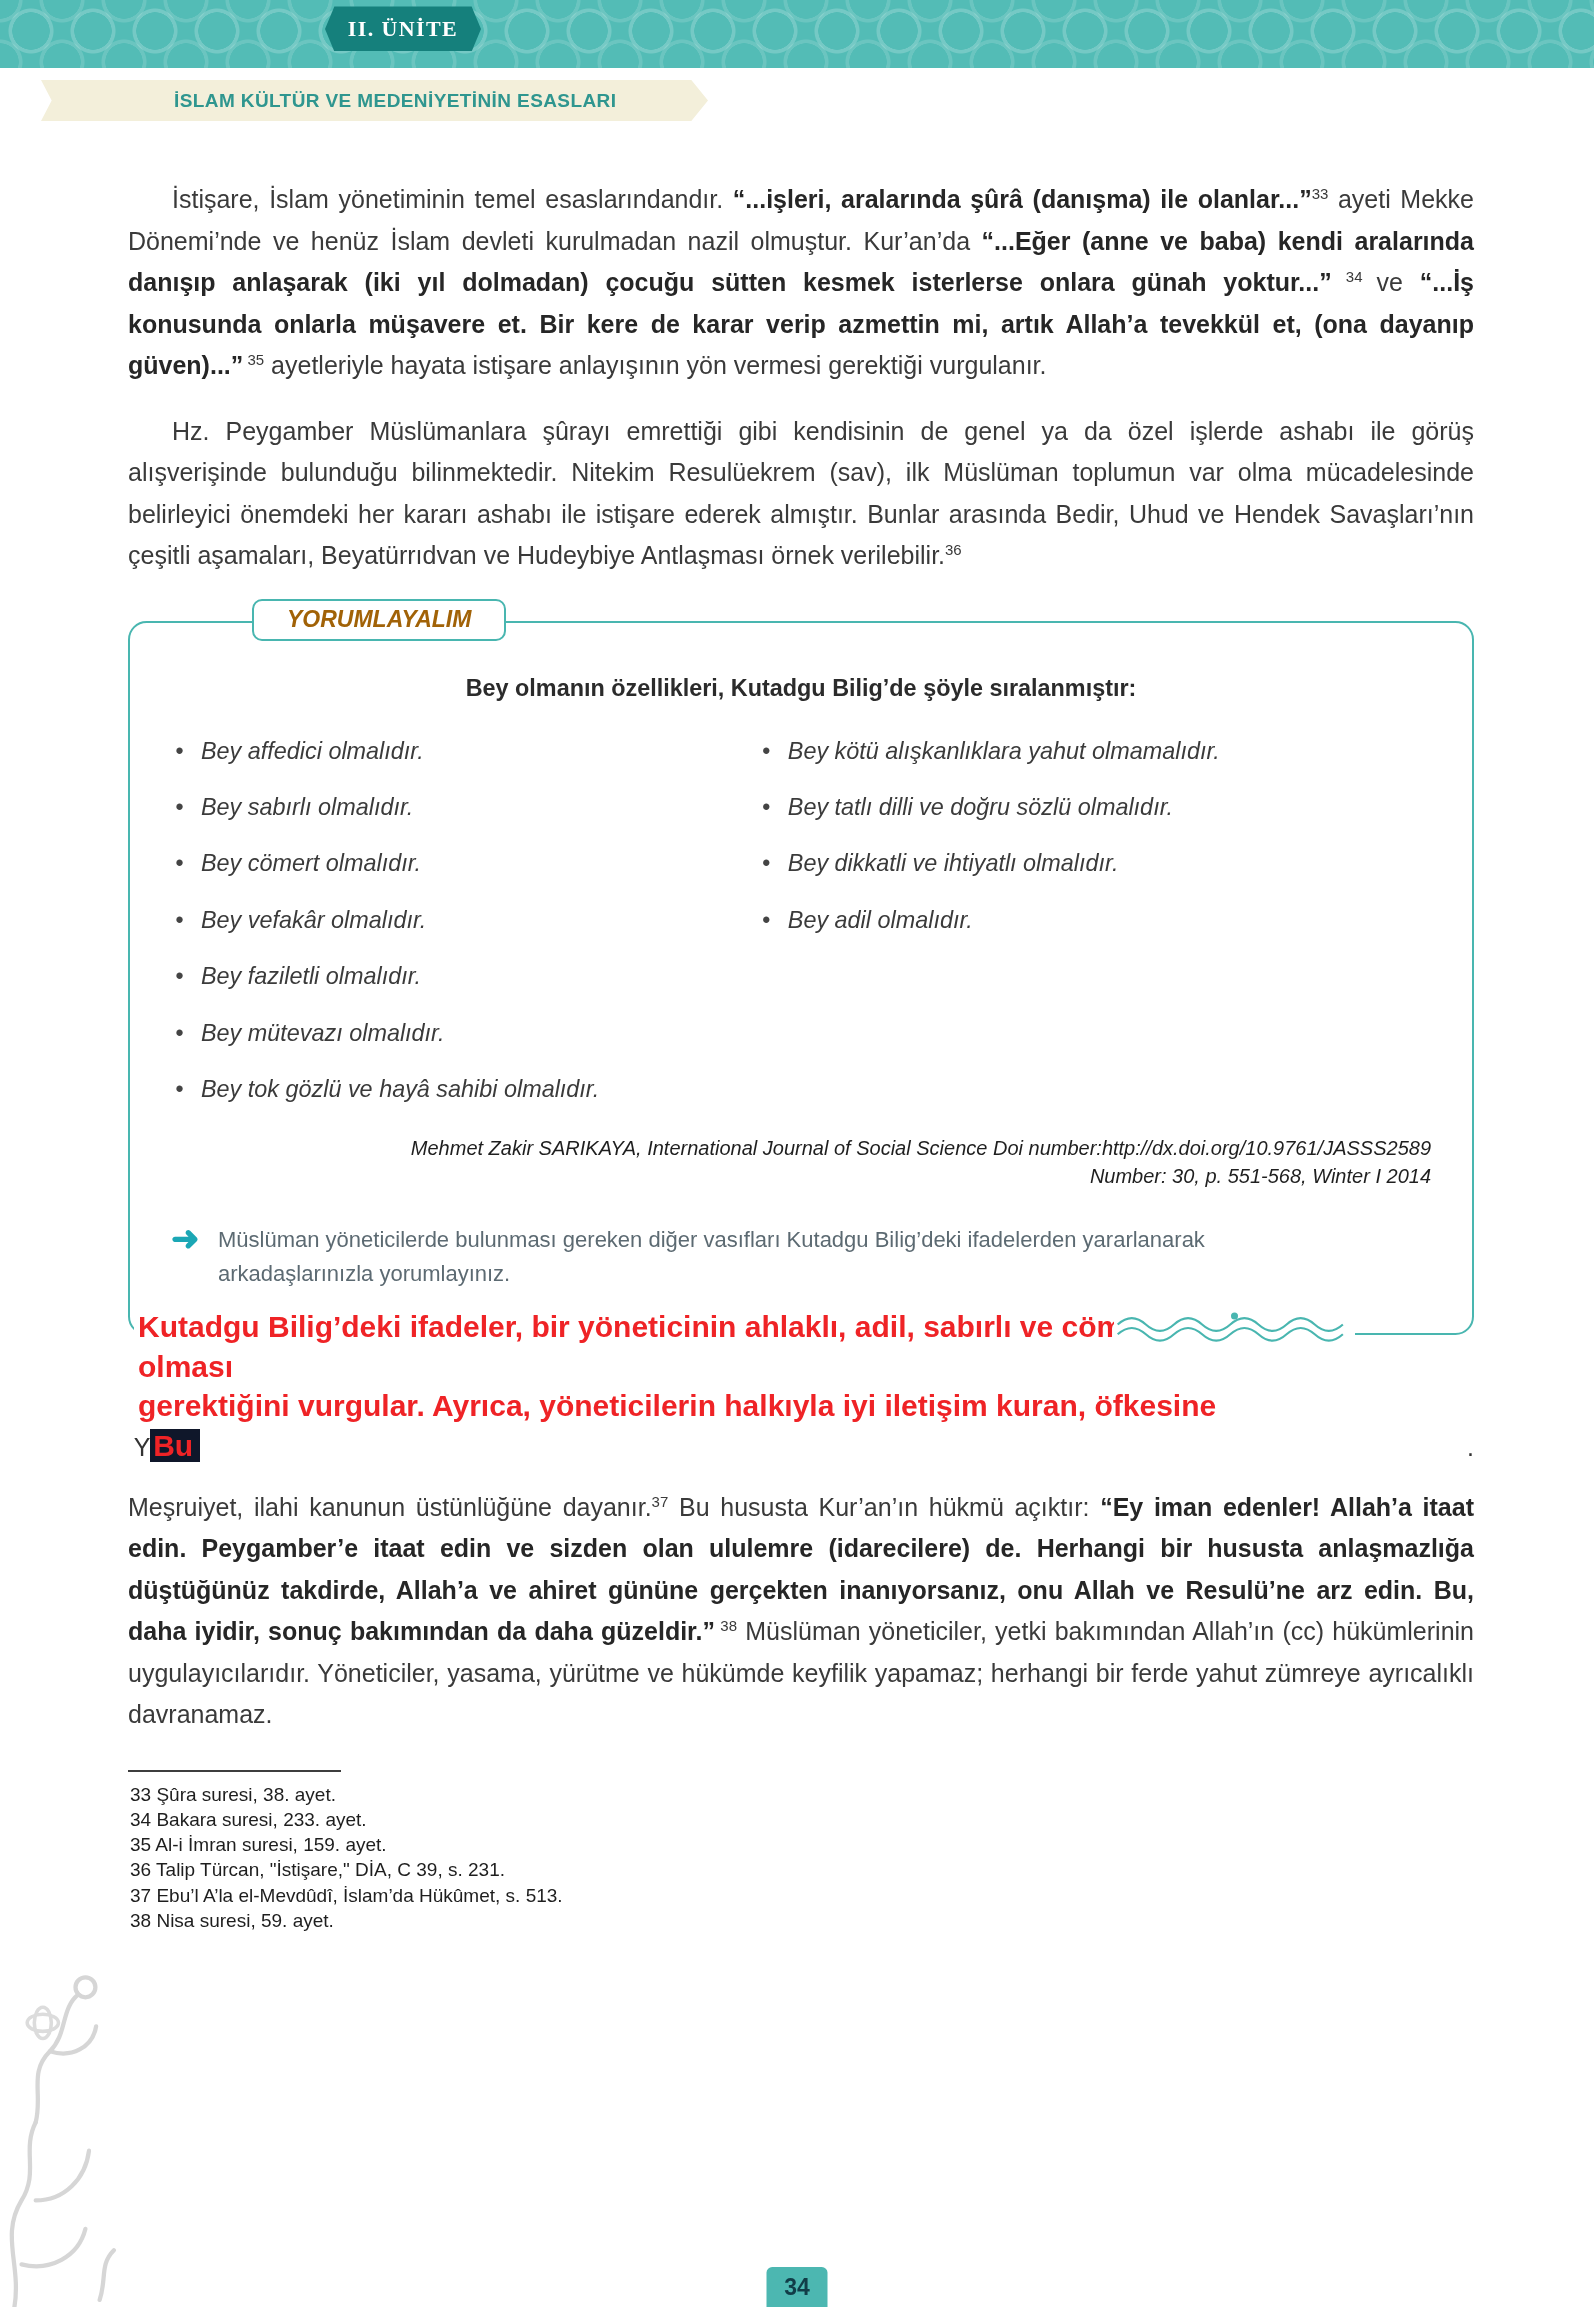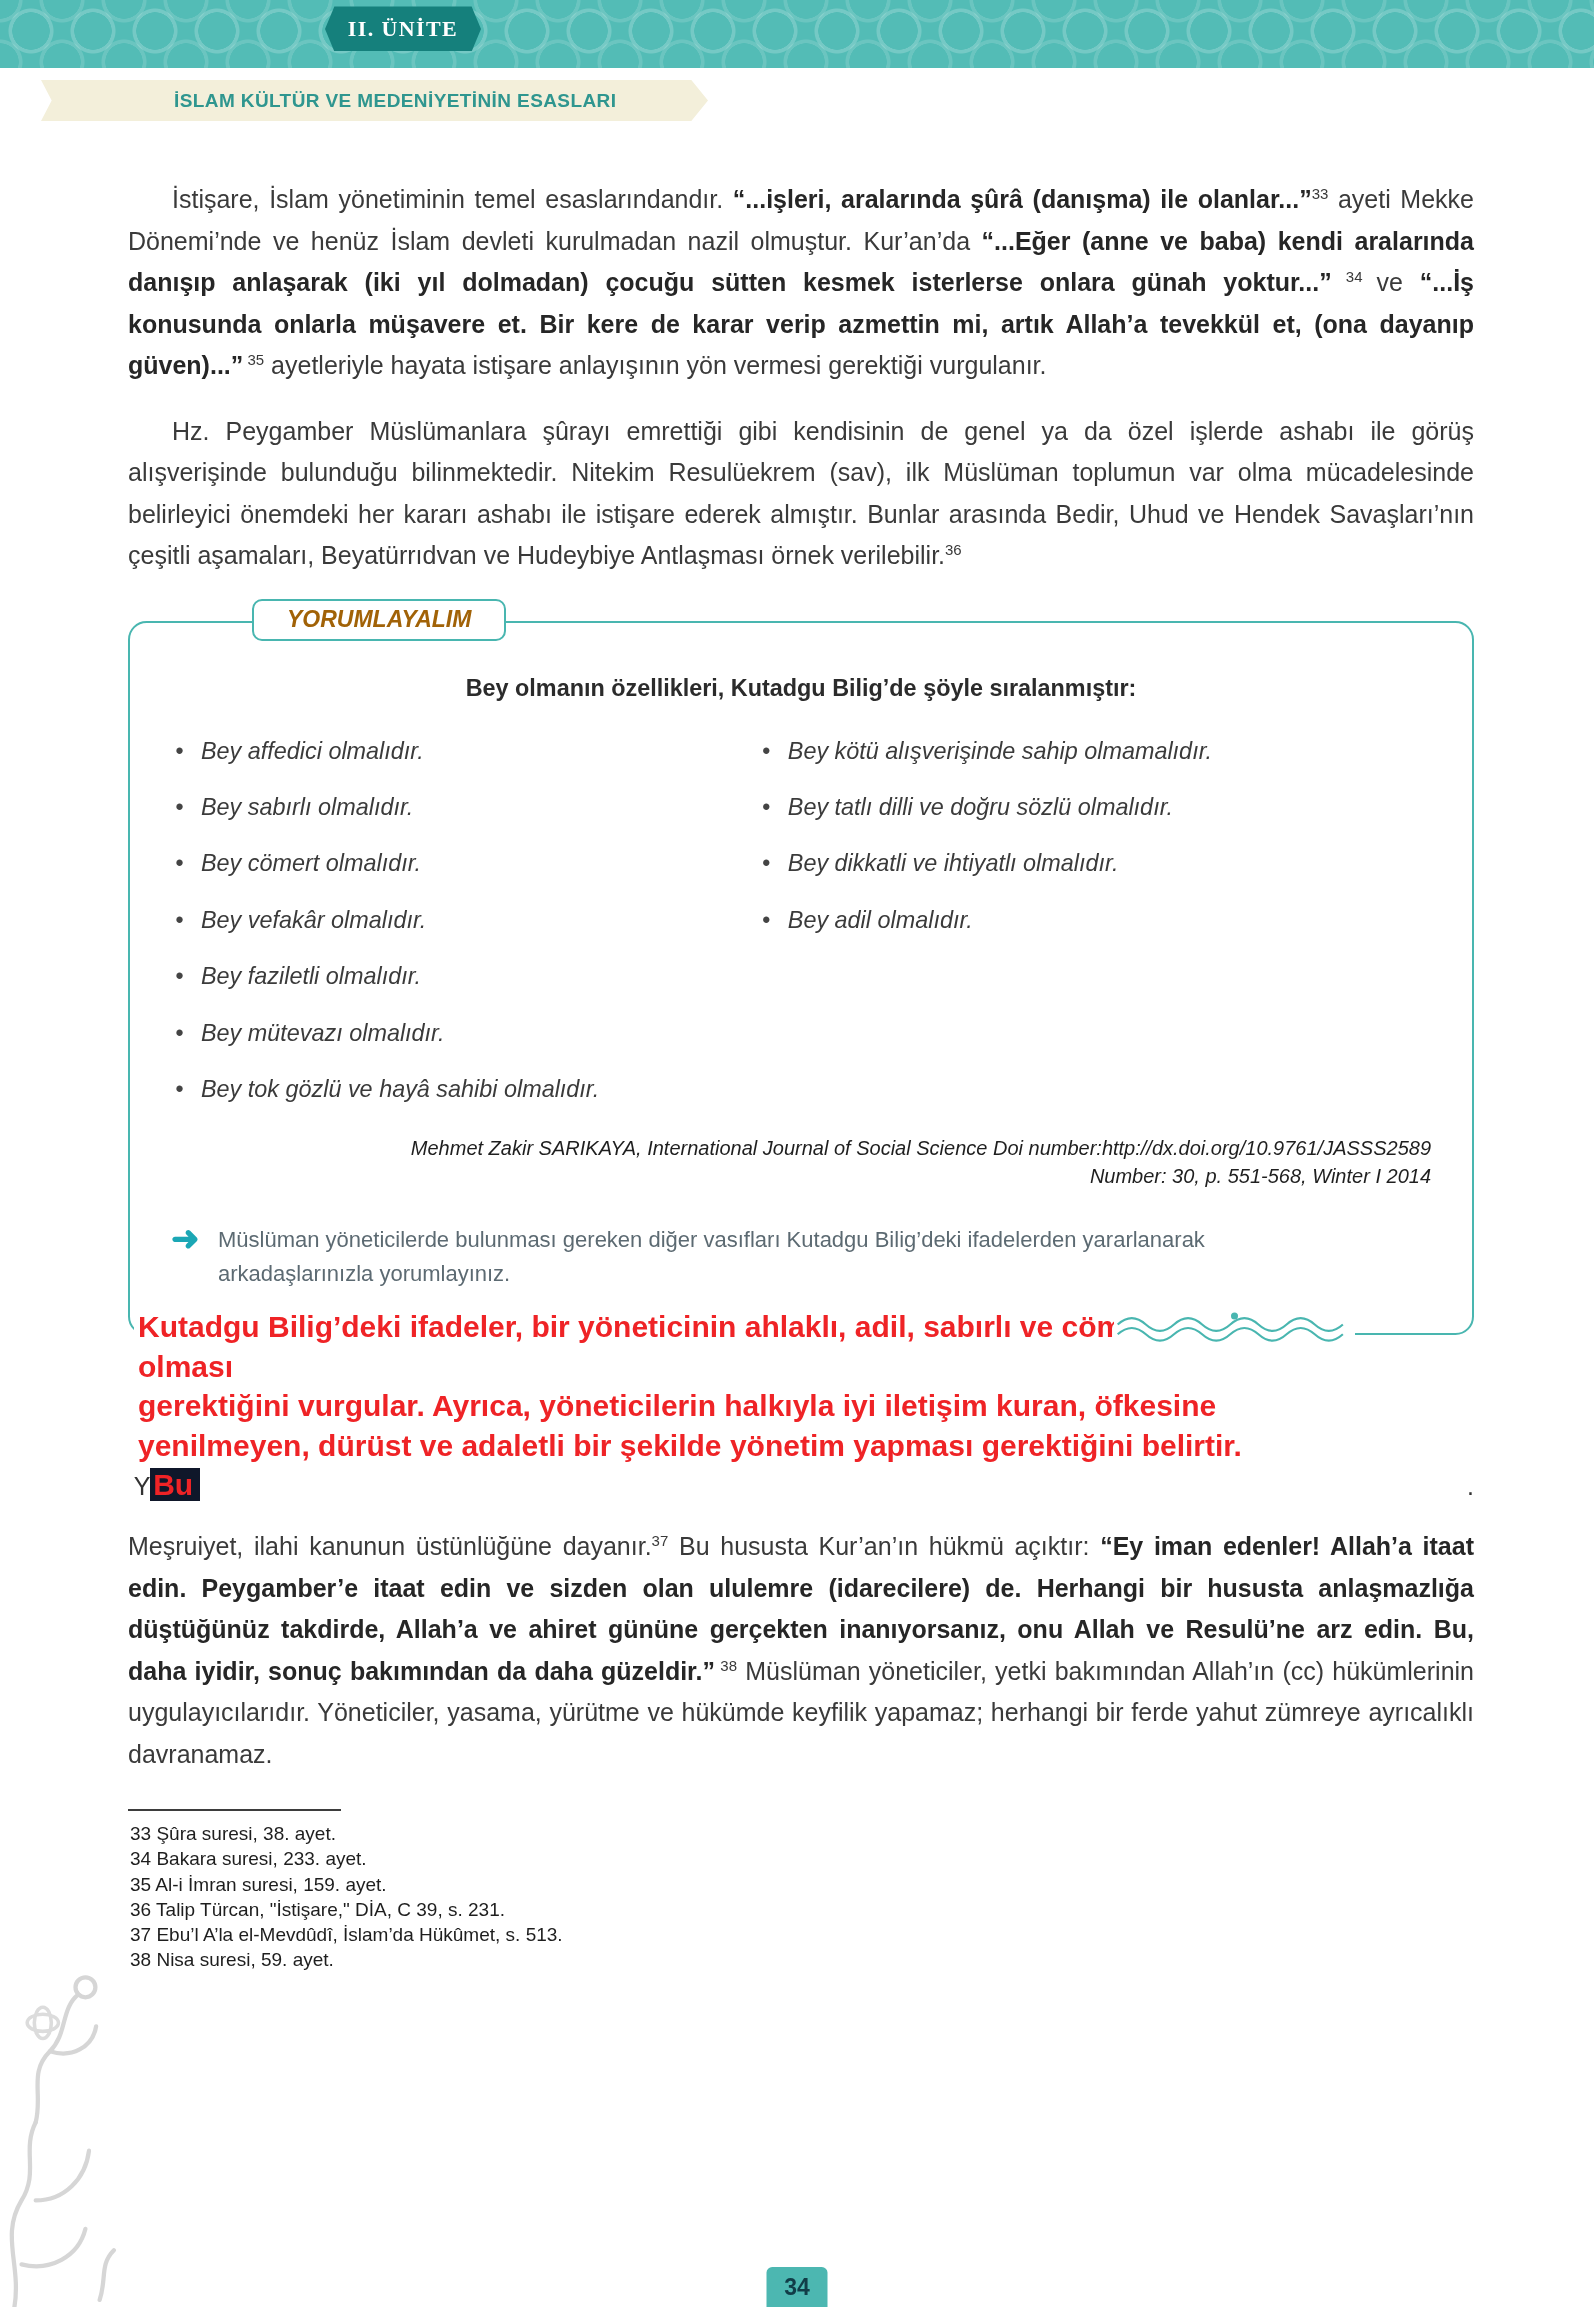--- a/index.html
+++ b/index.html
@@ -138,21 +138,21 @@
               <li>Bey sabırlı olmalıdır.</li>
               <li>Bey cömert olmalıdır.</li>
               <li>Bey vefakâr olmalıdır.</li>
               <li>Bey faziletli olmalıdır.</li>
               <li>Bey mütevazı olmalıdır.</li>
               <li>Bey tok gözlü ve hayâ sahibi olmalıdır.</li>
             </ul>
         </div>
         <div class="qual-col-right">
           <ul class="qual-list">
-              <li>Bey kötü alışverişinde sahip olmamalıdır.</li>
+              <li>Bey kötü alışkanlıklara yahut olmamalıdır.</li>
               <li>Bey tatlı dilli ve doğru sözlü olmalıdır.</li>
               <li>Bey dikkatli ve ihtiyatlı olmalıdır.</li>
               <li>Bey adil olmalıdır.</li>
             </ul>
         </div>
       </div>
 
       <div class="citation">
         <div>Mehmet Zakir SARIKAYA, International Journal of Social Science Doi number:http://dx.doi.org/10.9761/JASSS2589</div>
         <div>Number: 30, p. 551-568, Winter I 2014</div>
@@ -170,21 +170,20 @@
           <circle cx="170" cy="10" r="5" fill="#49b6b0"></circle>
         </svg>
       </div>
     </section>
 
     <div class="answer">
       <ul class="answer-lines">
           <li>Kutadgu Bilig’deki ifadeler, bir yöneticinin ahlaklı, adil, sabırlı ve cömert</li>
           <li>olması</li>
           <li>gerektiğini vurgular. Ayrıca, yöneticilerin halkıyla iyi iletişim kuran, öfkesine</li>
-          <li>yenilmeyen, dürüst ve adaletli bir şekilde yönetim yapması gerektiğini belirtir.</li>
         </ul>
       <div class="covered-line">
         <span class="covered-left">
           <span>Y</span><span class="answer-tail">Bu</span>
         </span>
         <span class="covered-right">.</span>
       </div>
     </div>
 
     <p class="body-par mesruiyet"><span>Meşruiyet, ilahi kanunun üstünlüğüne dayanır.</span><sup>37</sup><span> Bu hususta Kur’an’ın hükmü açıktır: </span><span class="seg-b">“Ey iman edenler! Allah’a itaat edin. Peygamber’e itaat edin ve sizden olan ululemre (idarecilere) de. Herhangi bir hususta anlaşmazlığa düştüğünüz takdirde, Allah’a ve ahiret gününe gerçekten inanıyorsanız, onu Allah ve Resulü’ne arz edin. Bu, daha iyidir, sonuç bakımından da daha güzeldir.”</span><sup> 38</sup><span> Müslüman yöneticiler, yetki bakımından Allah’ın (cc) hükümlerinin uygulayıcılarıdır. Yöneticiler, yasama, yürütme ve hükümde keyfilik yapamaz; herhangi bir ferde yahut zümreye ayrıcalıklı davranamaz.</span></p>

